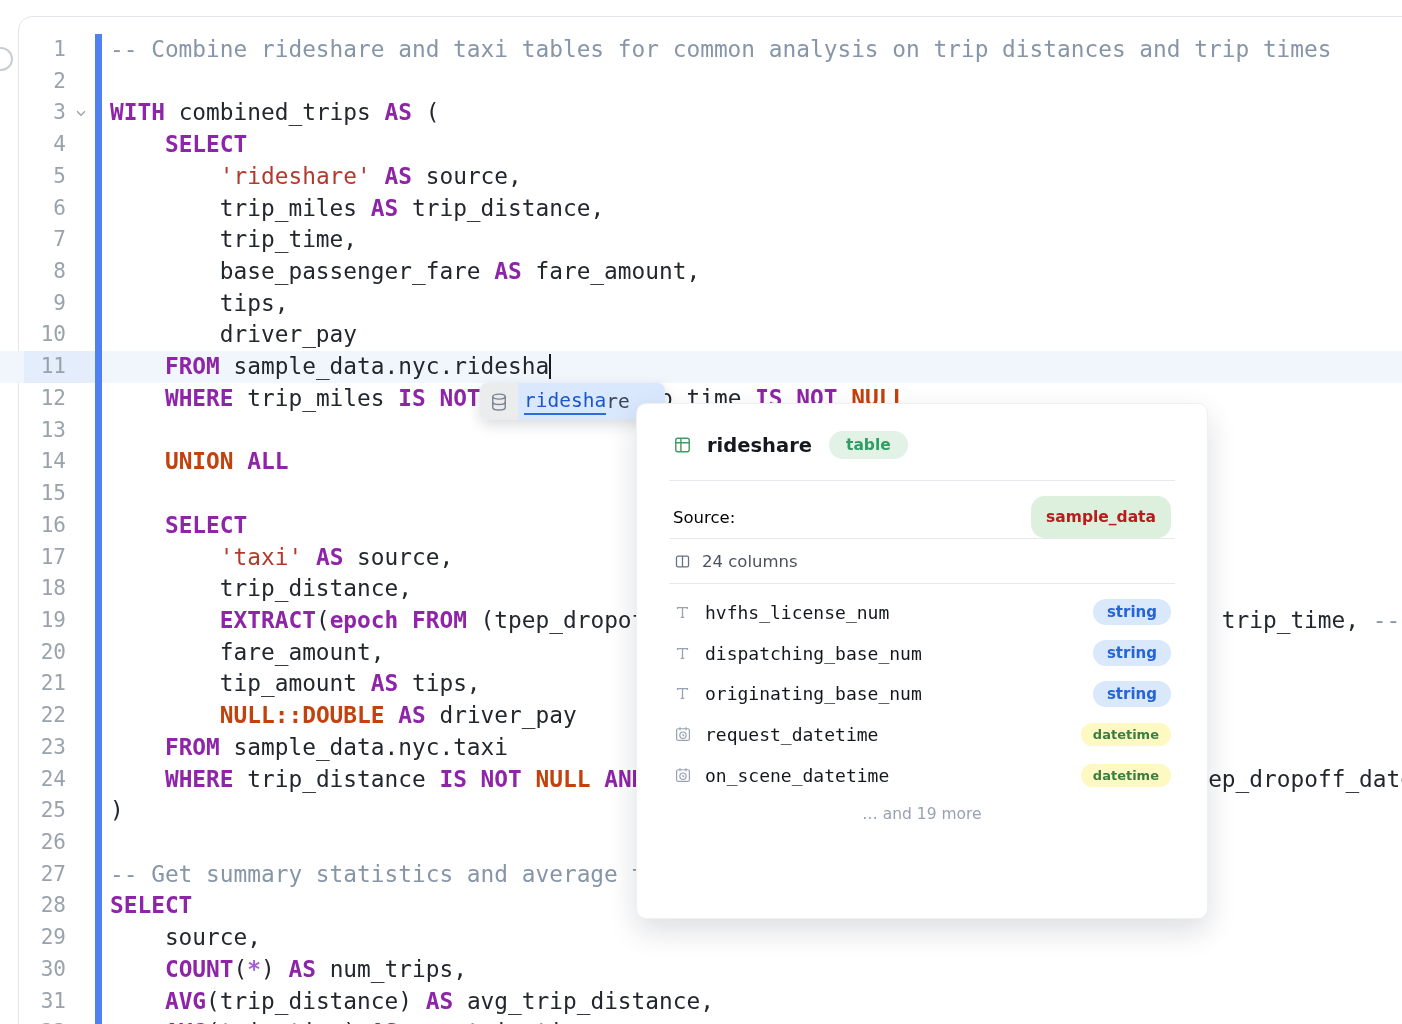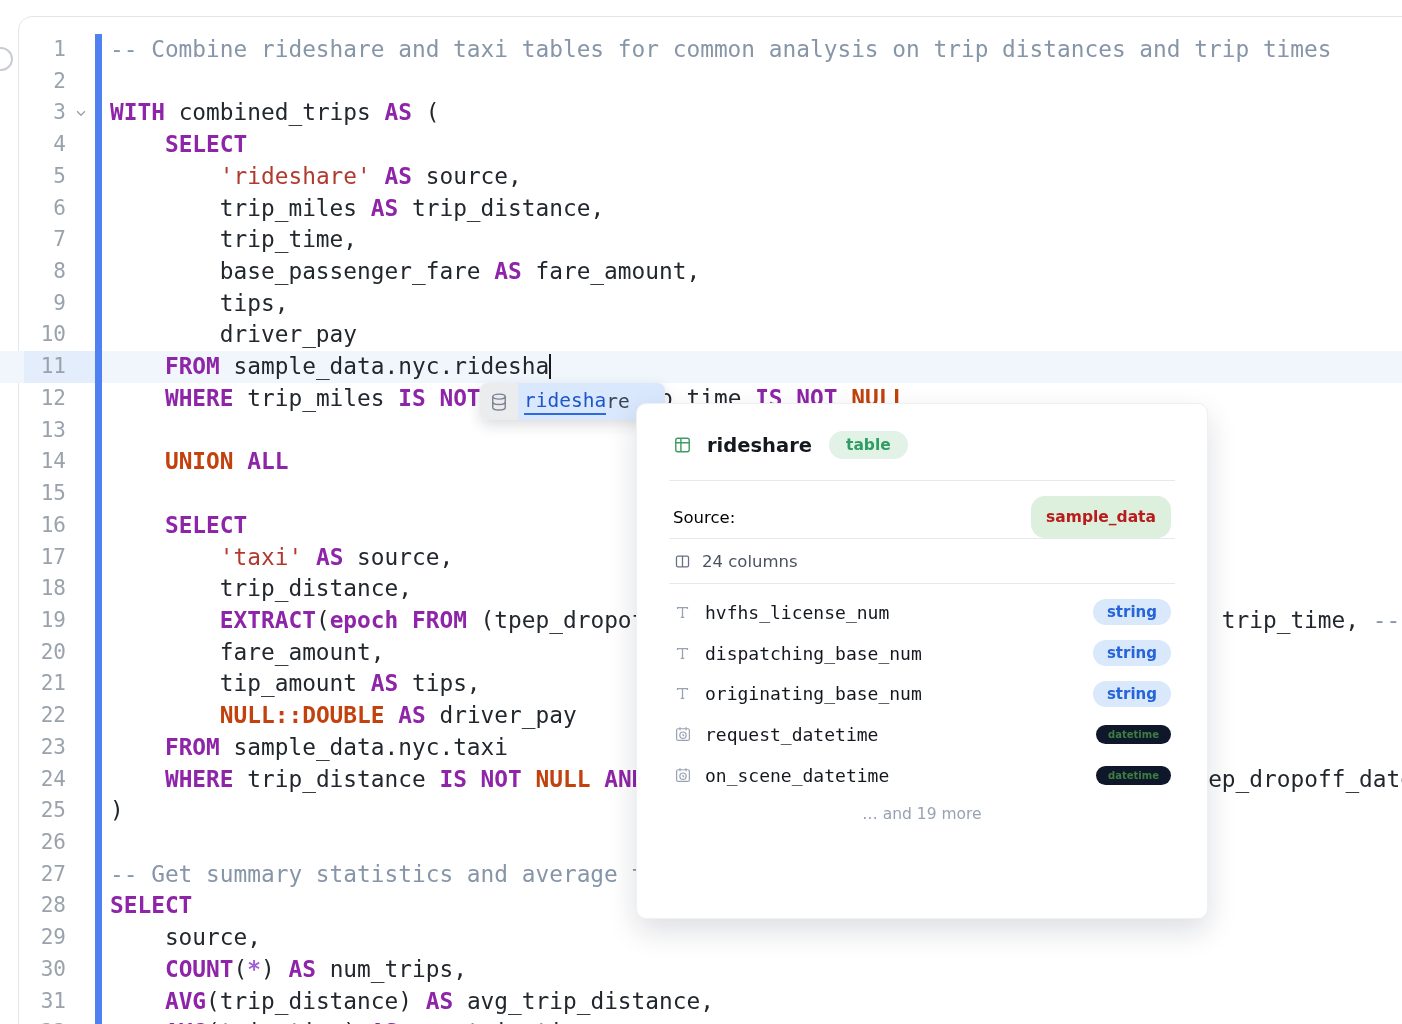--- a/index.html
+++ b/index.html
@@ -57,21 +57,21 @@
   .pill-source{background:#ddefdd;color:#b91c1c;font-size:15.5px;padding:12px 15px;border-radius:14px;font-weight:bold}
   .pill-engine{background:#eaeaec;color:#2a2f36;font-size:16px;padding:3px 13px;border-radius:13px;
                font-family:"DejaVu Sans Mono",monospace;font-weight:normal}
   .cols-row{display:flex;align-items:center;gap:10px;padding:13px 36px 12px;color:#4a5260;font-size:16.5px}
   #col-list{margin-top:8px}
   .col-row{display:flex;justify-content:space-between;align-items:center;height:40.7px;padding:0 36px}
   .col-left{display:flex;align-items:center;gap:13px}
   .col-icon{width:19px;display:inline-flex;justify-content:center;align-items:center}
   .col-name{font-family:"DejaVu Sans Mono",monospace;font-size:18px;color:#14181e}
   .pill-string{background:#d9e8fb;color:#2664d9;font-size:15px;padding:4px 14px;border-radius:14px}
-  .pill-datetime{background:#0f172a;color:#3c7e42;font-size:10px;padding:4px 12px;border-radius:14px}
+  .pill-datetime{background:#fef9c3;color:#3c7e42;font-size:13px;padding:4px 12px;border-radius:14px}
   .more-row{text-align:center;color:#98a2b3;font-size:15.5px;padding-top:10px}
 </style>
 </head>
 <body>
 
 <div class="panel"></div>
 <div class="side-stub"></div>
 
 <div id="code-lines">
     <div class="row"><span class="ln">1</span><span class="code"><span class="tok-c">-- Combine rideshare and taxi tables for common analysis on trip distances and trip times</span></span></div>

